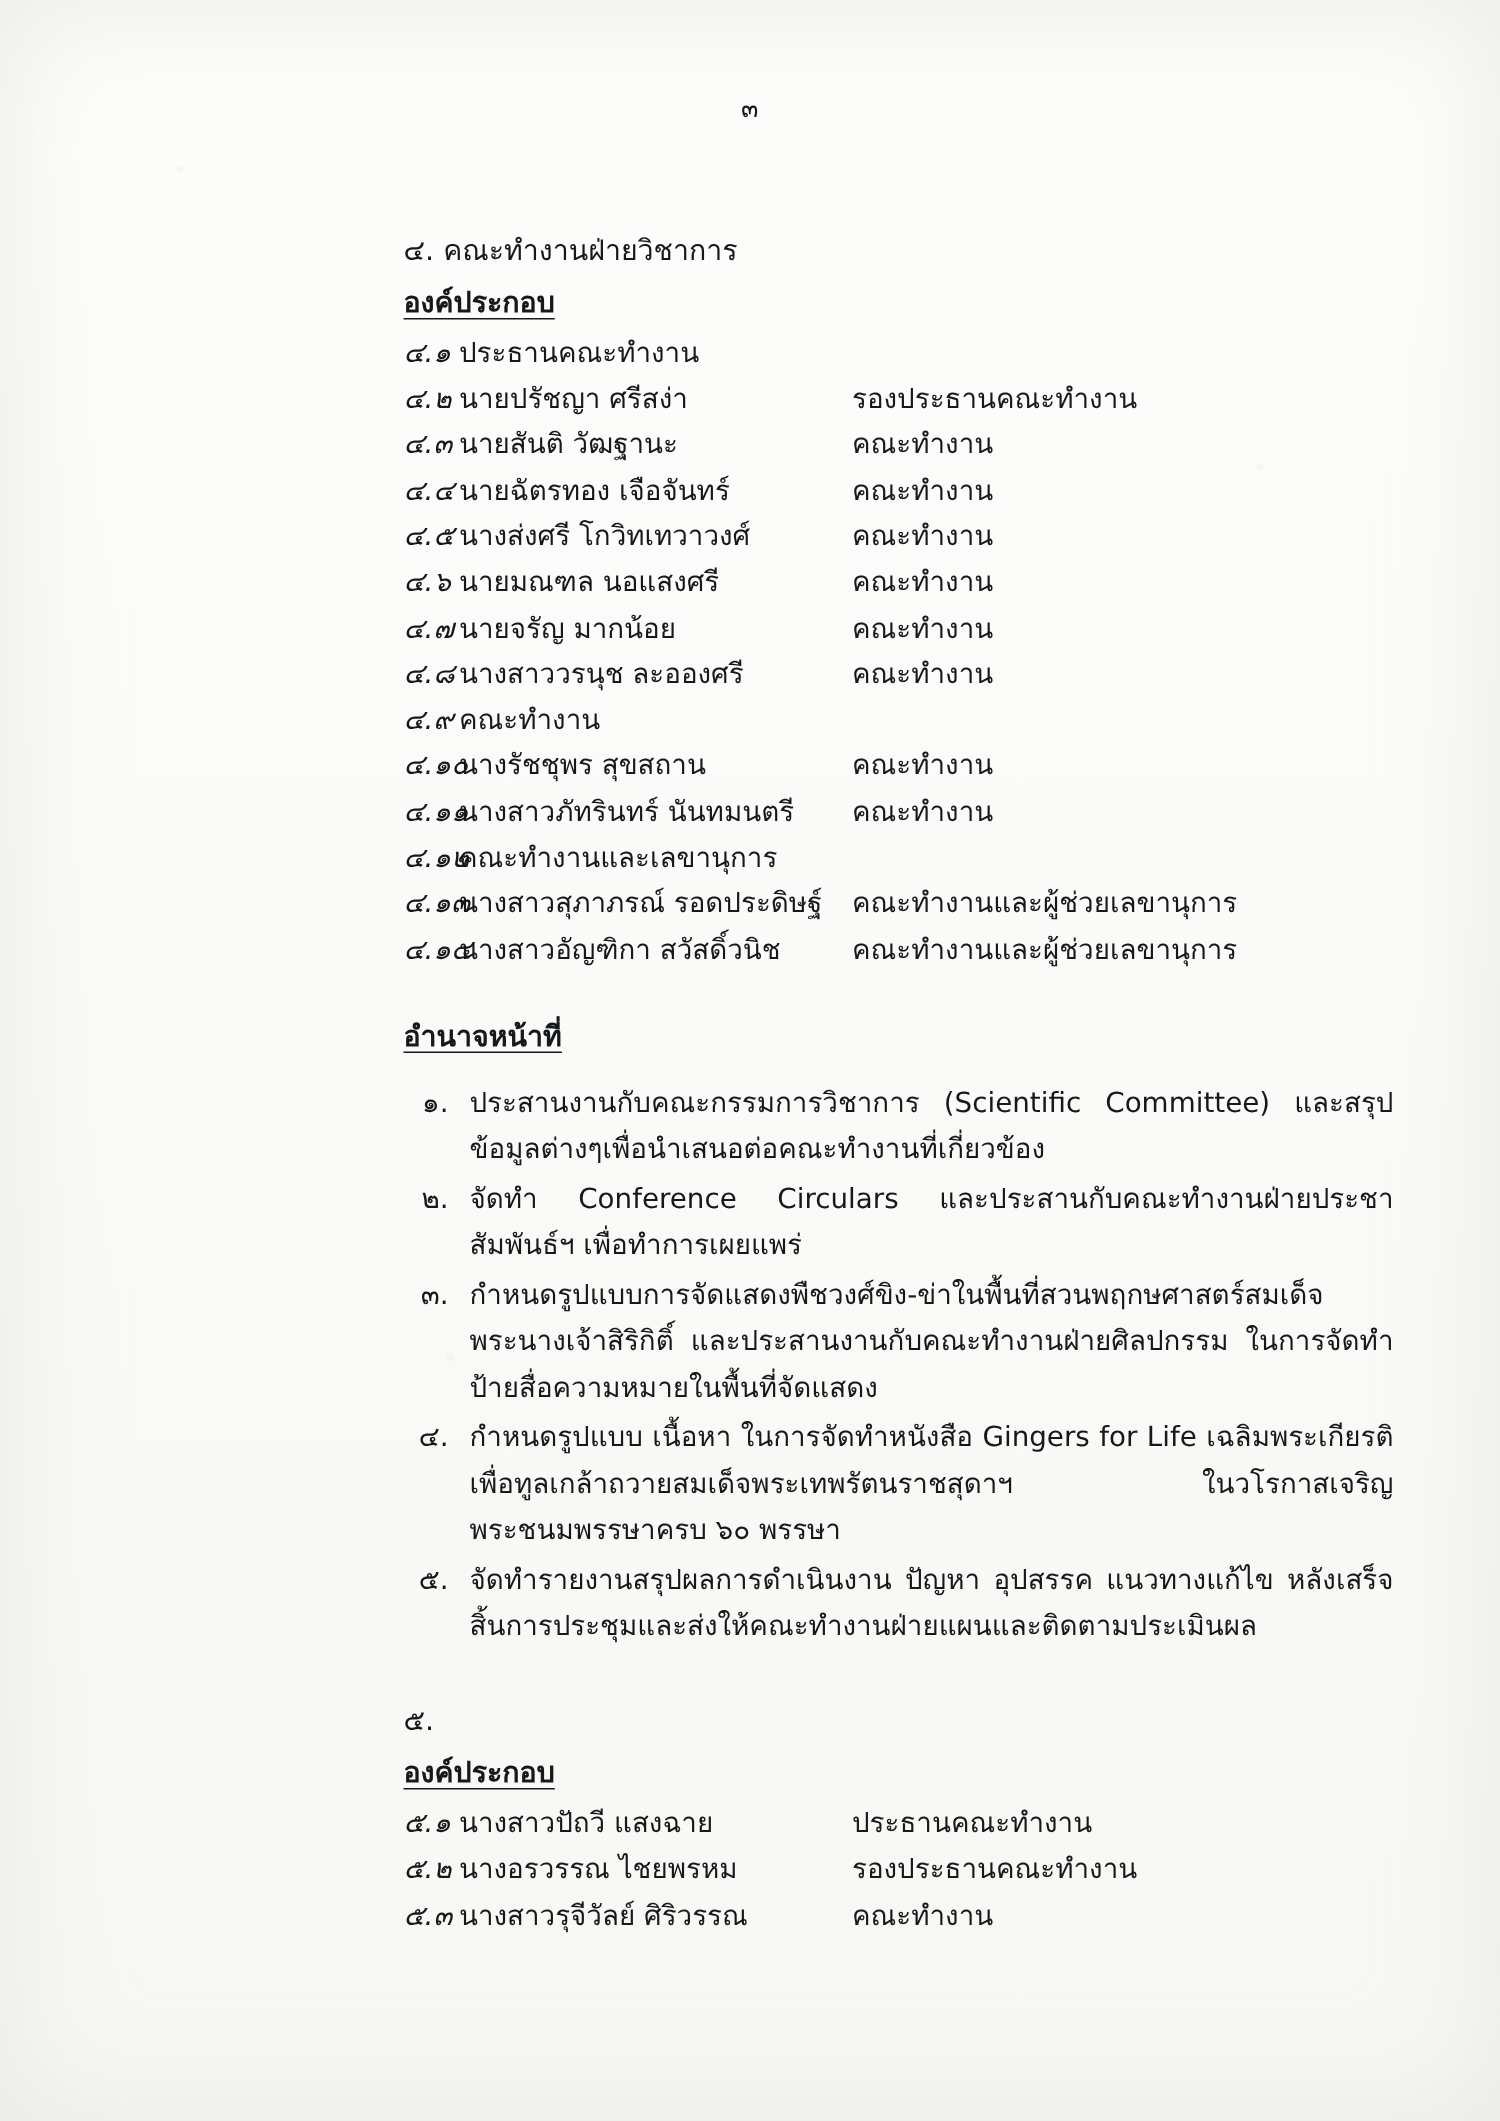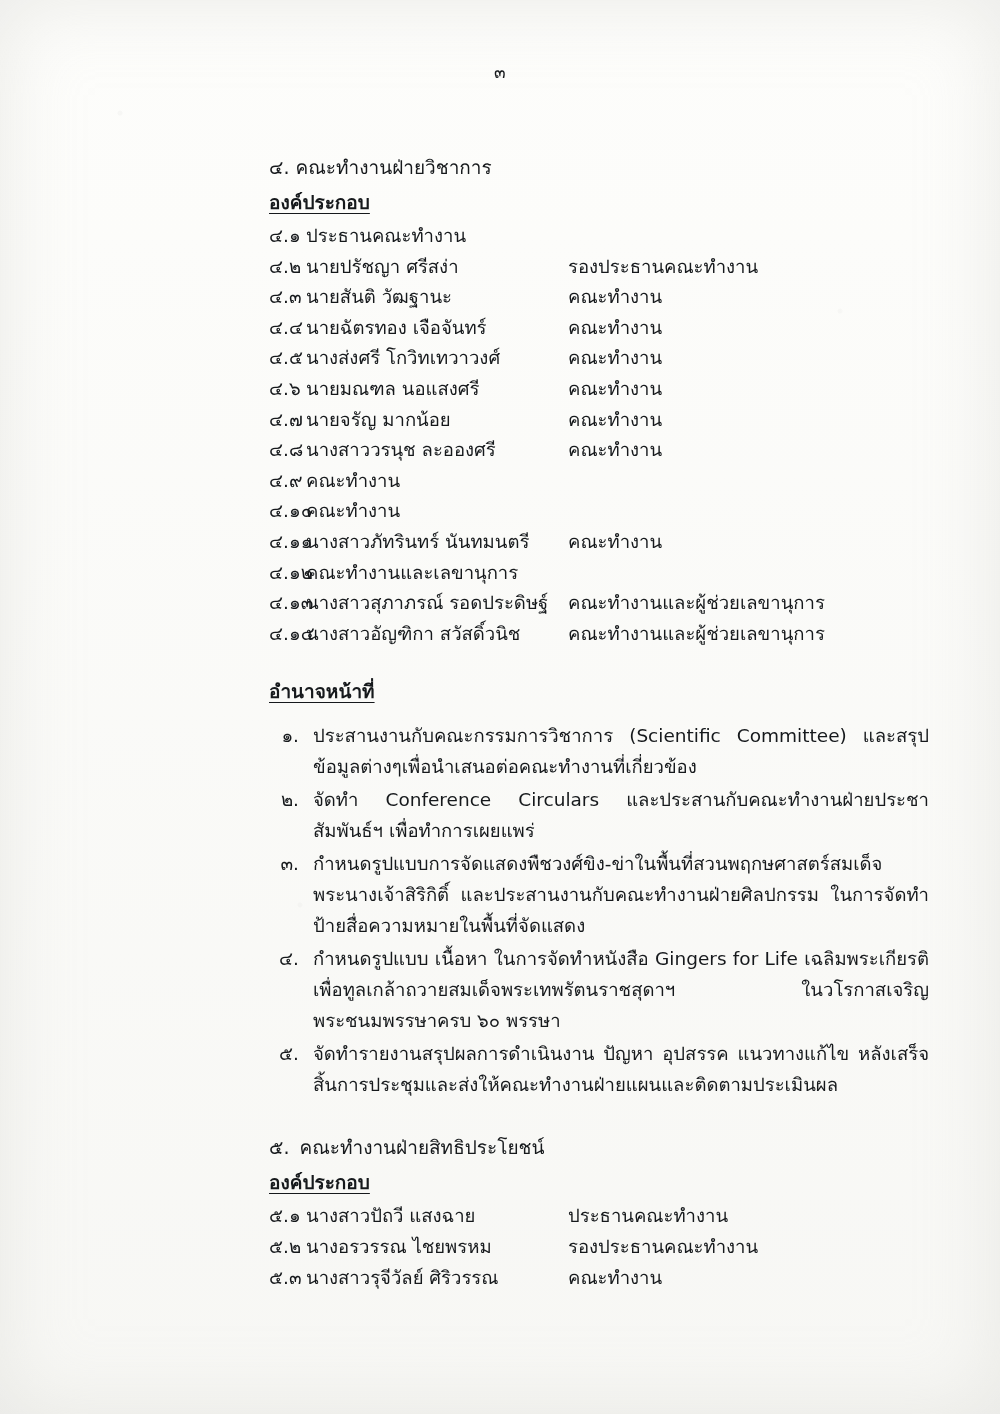--- a/index.html
+++ b/index.html
@@ -67,20 +67,21 @@
   }
   .roster li {
     display: flex;
     font-size: 18.5px;
     line-height: 30.6px;
     white-space: nowrap;
   }
   .roster .num {
     width: 37px;
     flex: 0 0 37px;
+    font-style: italic;
   }
   .roster .name {
     width: 262px;
     flex: 0 0 262px;
   }
   .roster .role {
     flex: 1 1 auto;
   }
   .duties {
     margin: 10px 0 0 0;
@@ -168,20 +169,21 @@
           <span class="num">๔.๘</span>
           <span class="name">นางสาววรนุช  ละอองศรี</span>
           <span class="role">คณะทำงาน</span>
         </li>
         <li>
           <span class="num">๔.๙</span>
           <span class="role">คณะทำงาน</span>
         </li>
         <li>
           <span class="num">๔.๑๐</span>
+          <span class="name">นางรัชชุพร  สุขสถาน</span>
           <span class="role">คณะทำงาน</span>
         </li>
         <li>
           <span class="num">๔.๑๑</span>
           <span class="name">นางสาวภัทรินทร์ นันทมนตรี</span>
           <span class="role">คณะทำงาน</span>
         </li>
         <li>
           <span class="num">๔.๑๒</span>
           <span class="role">คณะทำงานและเลขานุการ</span>
@@ -222,21 +224,20 @@
         <li>
           <span class="d-num">๕.</span>
           <span class="d-text">จัดทำรายงานสรุปผลการดำเนินงาน ปัญหา อุปสรรค แนวทางแก้ไข หลังเสร็จสิ้นการประชุมและส่งให้คณะทำงานฝ่ายแผนและติดตามประเมินผล</span>
         </li>
       </ul>
     </div>
 
     <div class="sec5">
       <p class="sec-title">
         <span>๕.</span>
-        <span class="underline">คณะทำงานฝ่ายสิทธิประโยชน์</span>
       </p>
       <div><span class="sub-head">องค์ประกอบ</span></div>
 
       <ul class="roster">
         <li>
           <span class="num">๕.๑</span>
           <span class="name">นางสาวปัถวี  แสงฉาย</span>
           <span class="role">ประธานคณะทำงาน</span>
         </li>
         <li>

